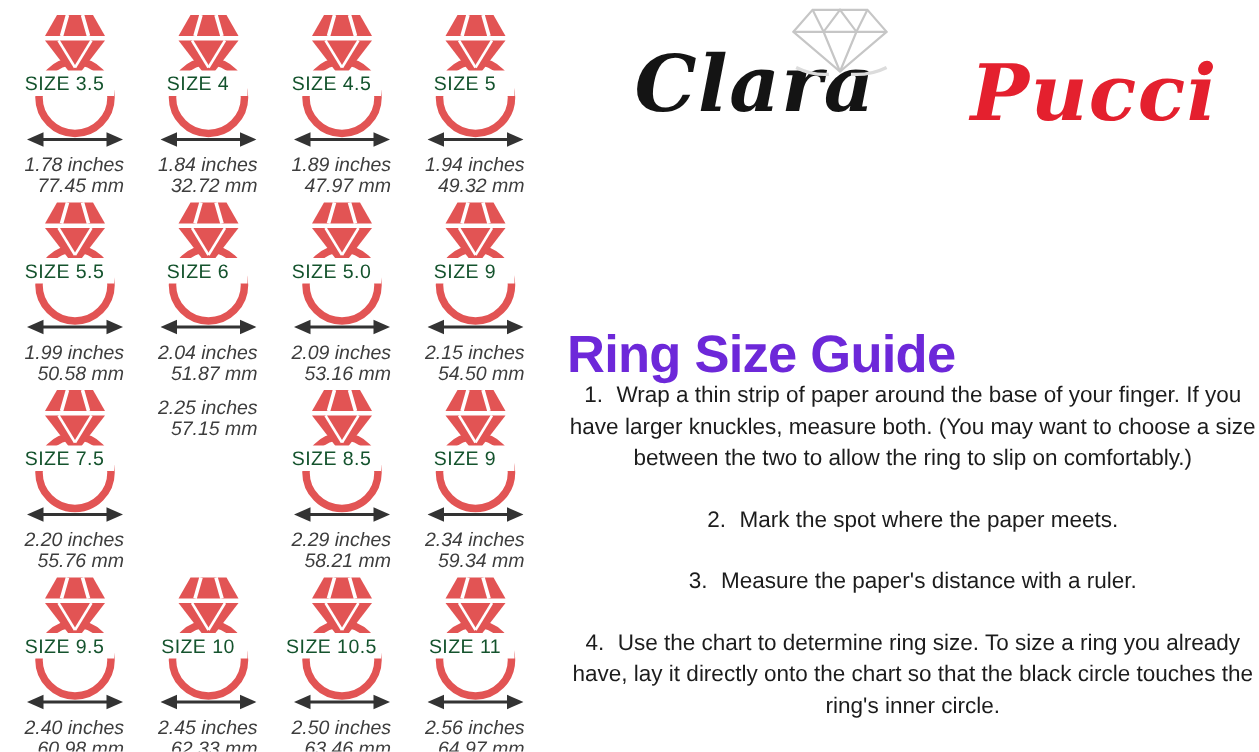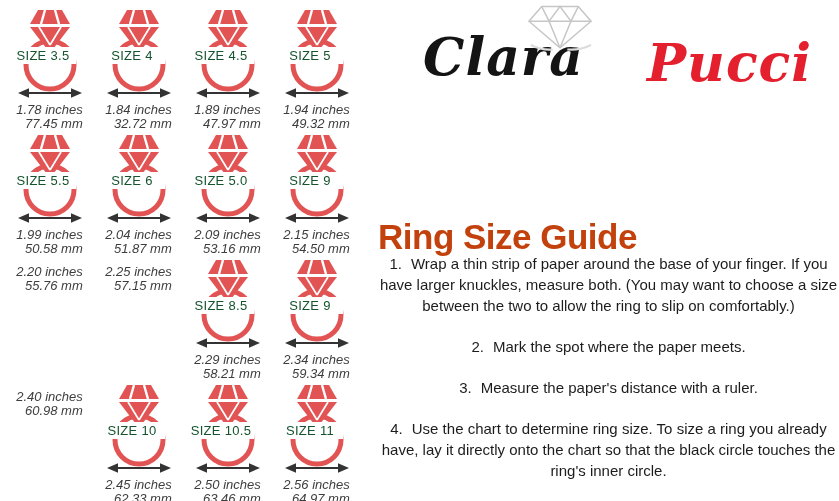--- a/index.html
+++ b/index.html
@@ -48,21 +48,21 @@
     font-size:52px;letter-spacing:1px;white-space:nowrap;margin-left:45px;
   }
   .logo-clara{left:0;top:26px;color:#141414;}
   .logo-pucci{left:224px;top:32px;color:var(--logo-red);}
   .logo-diamond{position:absolute;left:136px;top:2px;}
   .logo-diamond .ln{stroke:var(--dia-gray);fill:none;stroke-width:1.6;}
   .logo-diamond .swoosh{stroke:#dcdcdc;fill:none;stroke-width:2.4;}
 
   .guide-title{
     position:absolute;left:0;top:194px;
-    font-size:35px;font-weight:bold;color:#c2410c;letter-spacing:-.5px;
+    font-size:35px;font-weight:bold;color:#6d28d9;letter-spacing:-.5px;
   }
 
   .steps{position:absolute;left:0;top:253px;width:461px;font-size:15px;line-height:21px;color:#1c1c1c;text-align:center;}
   .step{margin:0 0 20px 0;}
   .step-num{margin-right:9px;}
 </style>
 </head>
 <body>
 
 <div class="chart-grid">
@@ -268,20 +268,37 @@
     </div>
     <div class="measure">
       <div class="measure-inner">
         <div>2.15 inches</div>
         <div>54.50 mm</div>
       </div>
     </div>
   </div>
 
   <div class="cell">
+    <div class="ringwrap">
+      <svg class="ring-svg" viewBox="0 0 80 88" width="80" height="88">
+        <circle class="band" cx="40" cy="58" r="24"></circle>
+        <polygon class="gem" points="20,17 28,3 52,3 60,17"></polygon>
+        <line class="facet" x1="35" y1="3" x2="31" y2="17"></line>
+        <line class="facet" x1="45" y1="3" x2="49" y2="17"></line>
+        <polygon class="gem" points="20,20 60,20 40,46"></polygon>
+        <line class="facet thin" x1="29" y1="20" x2="40" y2="38"></line>
+        <line class="facet thin" x1="51" y1="20" x2="40" y2="38"></line>
+      </svg>
+      <span class="size-label">SIZE 7.5</span>
+      <svg class="arrow" viewBox="0 0 64 14" width="64" height="14">
+        <line x1="9" y1="7" x2="55" y2="7"></line>
+        <polygon points="0,7 11,2.2 11,11.8"></polygon>
+        <polygon points="64,7 53,2.2 53,11.8"></polygon>
+      </svg>
+    </div>
     <div class="measure">
       <div class="measure-inner">
         <div>2.20 inches</div>
         <div>55.76 mm</div>
       </div>
     </div>
   </div>
 
   <div class="cell">
     <div class="measure">
@@ -338,20 +355,37 @@
     </div>
     <div class="measure">
       <div class="measure-inner">
         <div>2.34 inches</div>
         <div>59.34 mm</div>
       </div>
     </div>
   </div>
 
   <div class="cell">
+    <div class="ringwrap">
+      <svg class="ring-svg" viewBox="0 0 80 88" width="80" height="88">
+        <circle class="band" cx="40" cy="58" r="24"></circle>
+        <polygon class="gem" points="20,17 28,3 52,3 60,17"></polygon>
+        <line class="facet" x1="35" y1="3" x2="31" y2="17"></line>
+        <line class="facet" x1="45" y1="3" x2="49" y2="17"></line>
+        <polygon class="gem" points="20,20 60,20 40,46"></polygon>
+        <line class="facet thin" x1="29" y1="20" x2="40" y2="38"></line>
+        <line class="facet thin" x1="51" y1="20" x2="40" y2="38"></line>
+      </svg>
+      <span class="size-label">SIZE 9.5</span>
+      <svg class="arrow" viewBox="0 0 64 14" width="64" height="14">
+        <line x1="9" y1="7" x2="55" y2="7"></line>
+        <polygon points="0,7 11,2.2 11,11.8"></polygon>
+        <polygon points="64,7 53,2.2 53,11.8"></polygon>
+      </svg>
+    </div>
     <div class="measure">
       <div class="measure-inner">
         <div>2.40 inches</div>
         <div>60.98 mm</div>
       </div>
     </div>
   </div>
 
   <div class="cell">
     <div class="ringwrap">

